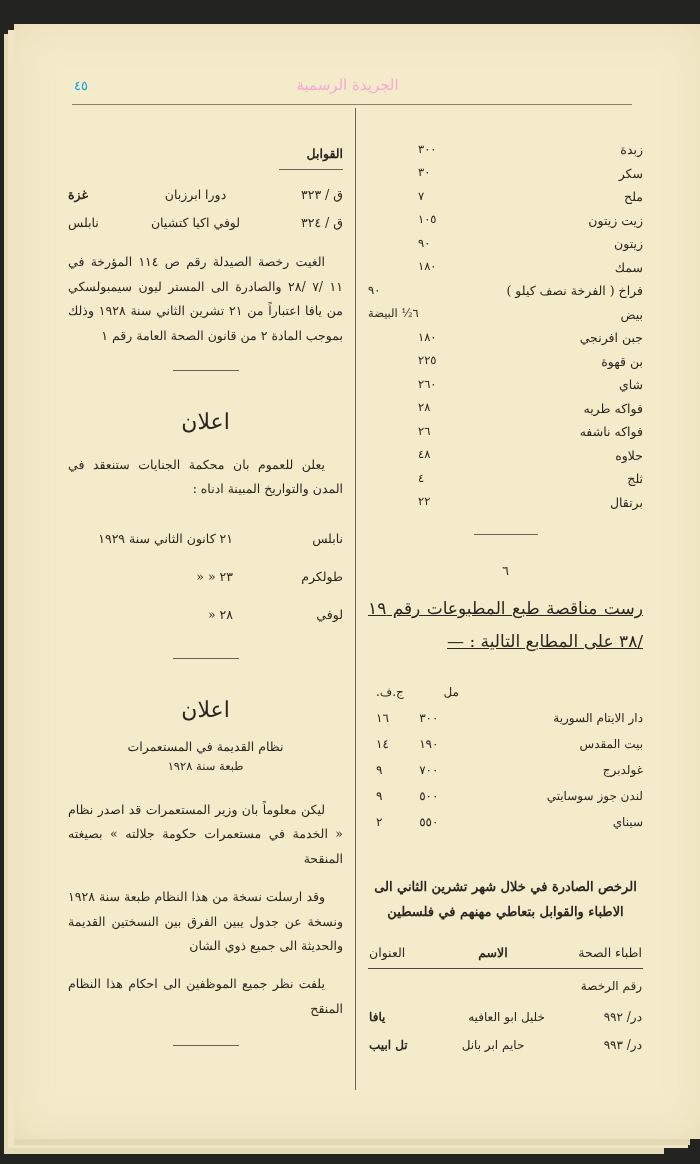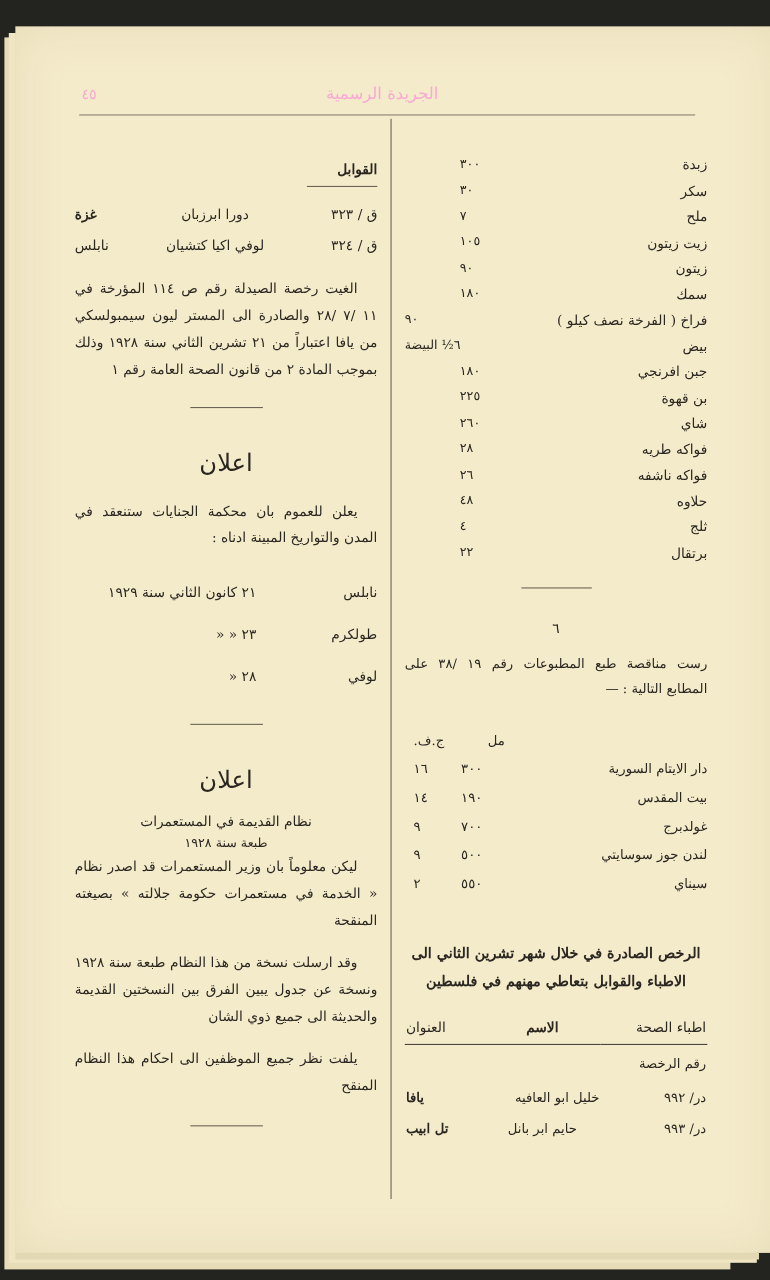--- a/index.html
+++ b/index.html
@@ -22,21 +22,21 @@
   }
   .header {
     position: absolute; left: 60px; top: 76px; width: 575px; height: 28px;
     direction: rtl;
   }
   .header .title {
     position: absolute; left: 0; right: 0; top: 0; text-align: center;
     font-size: 15px; color: #f9a8d4;
   }
   .header .pagenum {
-    position: absolute; left: 14px; top: 2px; font-size: 13px; direction: rtl; color: #f9a8d4;
+    position: absolute; left: 14px; top: 2px; font-size: 13px; direction: rtl; color: #0ea5e9;
   }
   .rule-top {
     position: absolute; left: 72px; top: 104px; width: 560px; height: 1px; background: #8a8270;
   }
   .col-divider {
     position: absolute; left: 355px; top: 108px; width: 1px; height: 982px; background: #6b6455;
   }
   .col {
     position: absolute; direction: rtl; font-size: 12.5px; line-height: 1.55;
   }
@@ -152,21 +152,21 @@
     <div class="price-row">
         <span class="item">برتقال</span>
         <span class="val">٢٢</span>
       </div>
   </div>
 
   <div class="short-rule" style="width:64px; margin-top:20px;"></div>
 
   <div class="center" style="margin-top:26px;">٦</div>
 
-  <div class="para" style="margin-top:12px; font-size:12px; line-height:1.9;">رست مناقصة طبع المطبوعات رقم ١٩ /٣٨ على المطابع التالية : —</div>
+  <div class="para" style="margin-top:12px; font-size:17px; line-height:1.9;text-decoration:underline;">رست مناقصة طبع المطبوعات رقم ١٩ /٣٨ على المطابع التالية : —</div>
 
   <table class="tender-table" style="margin-top:22px;">
     <tbody>
         <tr>
       <td class="name"></td>
       <td class="num" style="text-align:center">مل</td>
       <td class="num2">ج.ف.</td>
     </tr>
     <tr>
           <td class="name">دار الايتام السورية</td>
@@ -262,20 +262,20 @@
     </div>
   </div>
 
   <div class="short-rule" style="width:66px; margin-top:24px;"></div>
 
   <h2 class="ilan" style="margin-top:34px;">اعلان</h2>
 
   <div class="center" style="margin-top:10px;">نظام القديمة في المستعمرات</div>
   <div class="center" style="margin-top:2px; font-size:11.5px;">طبعة سنة ١٩٢٨</div>
 
-  <div class="para" style="line-height:1.95; text-indent:18px;">ليكن معلوماً بان وزير المستعمرات قد اصدر نظام « الخدمة في مستعمرات حكومة جلالته » بصيغته المنقحة</div>
+  <div class="para" style="margin-top:22px; line-height:1.95; text-indent:18px;">ليكن معلوماً بان وزير المستعمرات قد اصدر نظام « الخدمة في مستعمرات حكومة جلالته » بصيغته المنقحة</div>
   <div class="para" style="margin-top:14px; line-height:1.95; text-indent:18px;">وقد ارسلت نسخة من هذا النظام طبعة سنة ١٩٢٨ ونسخة عن جدول يبين الفرق بين النسختين القديمة والحديثة الى جميع ذوي الشان</div>
   <div class="para" style="margin-top:14px; line-height:1.95; text-indent:18px;">يلفت نظر جميع الموظفين الى احكام هذا النظام المنقح</div>
 
   <div class="short-rule" style="width:66px; margin-top:24px;"></div>
 </div>
 
 <div class="footer-edge"></div>
 
 </body></html>

